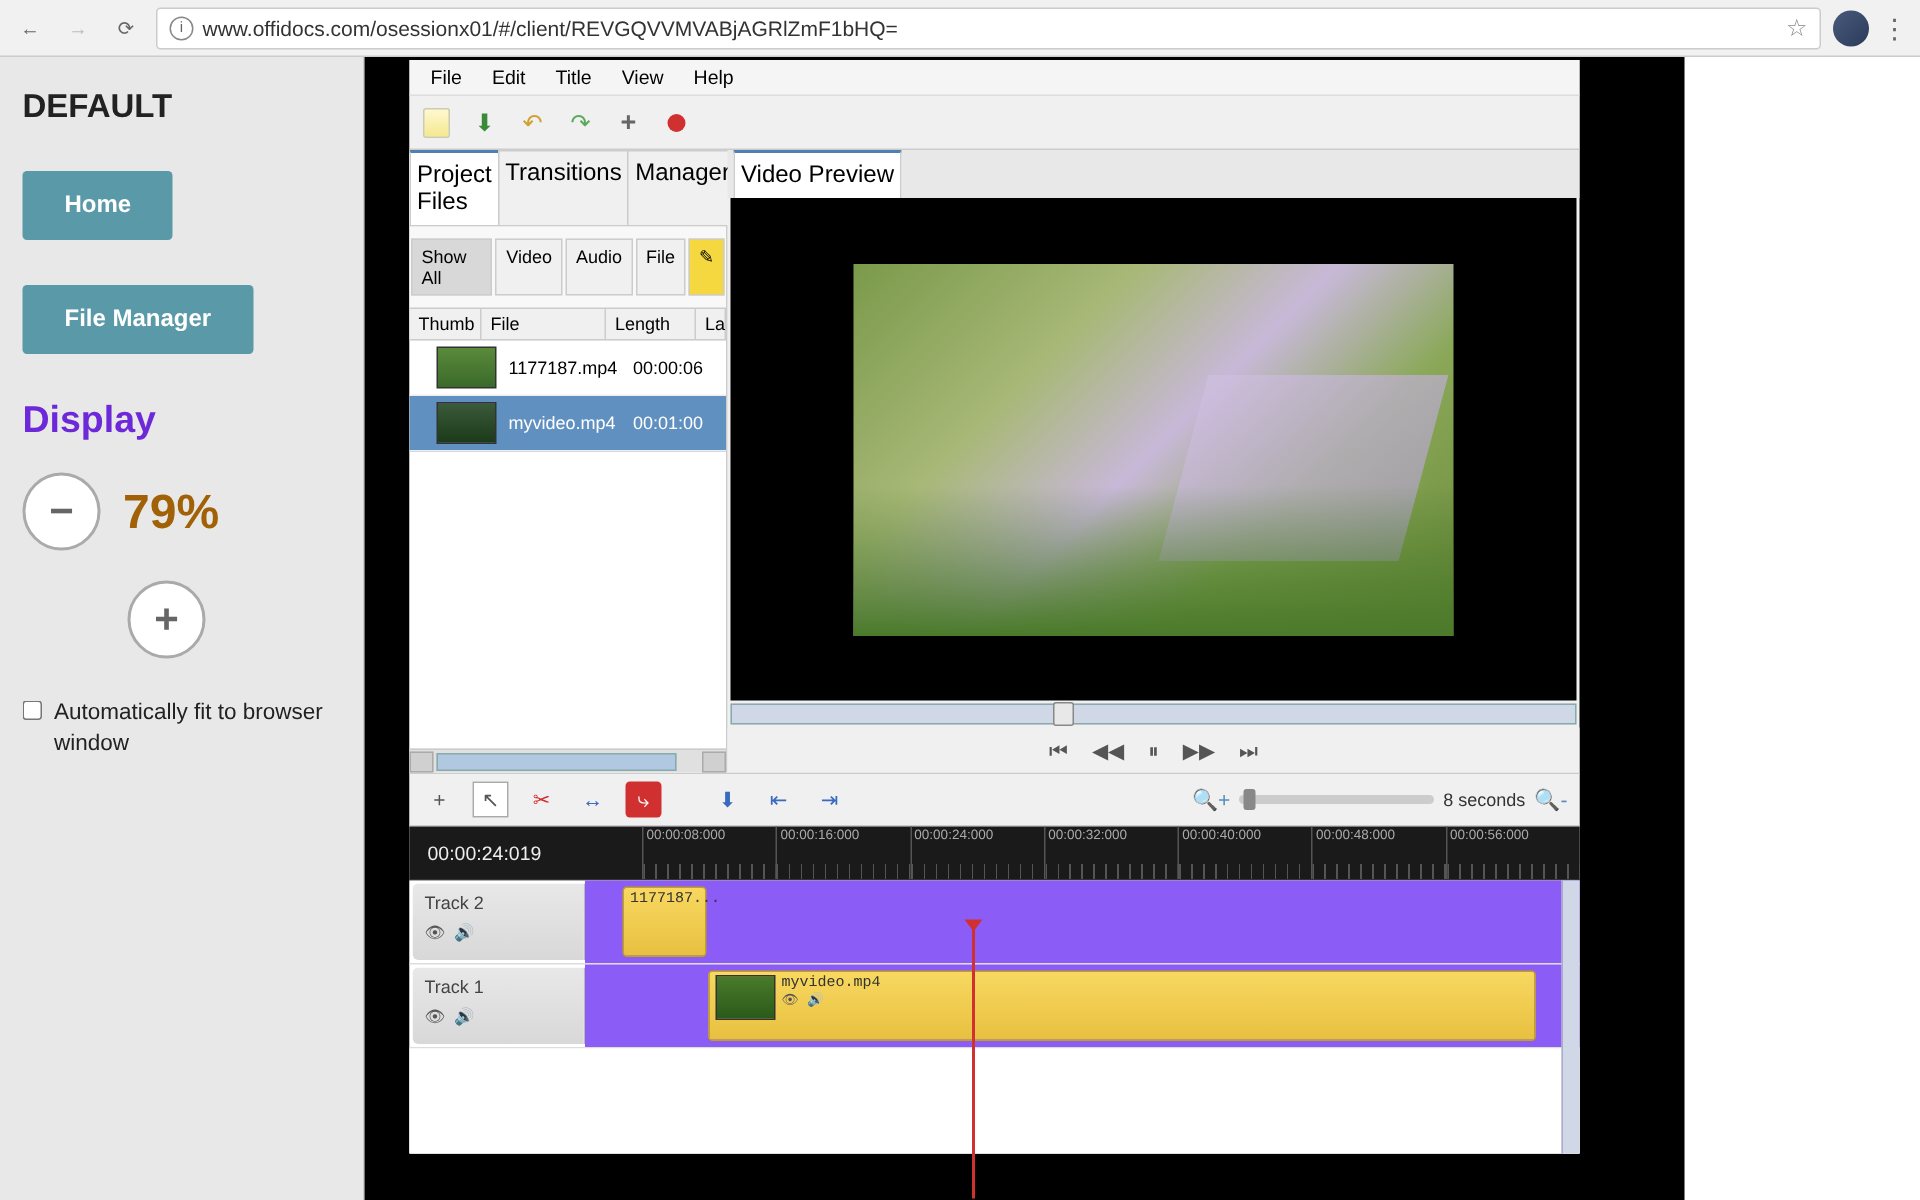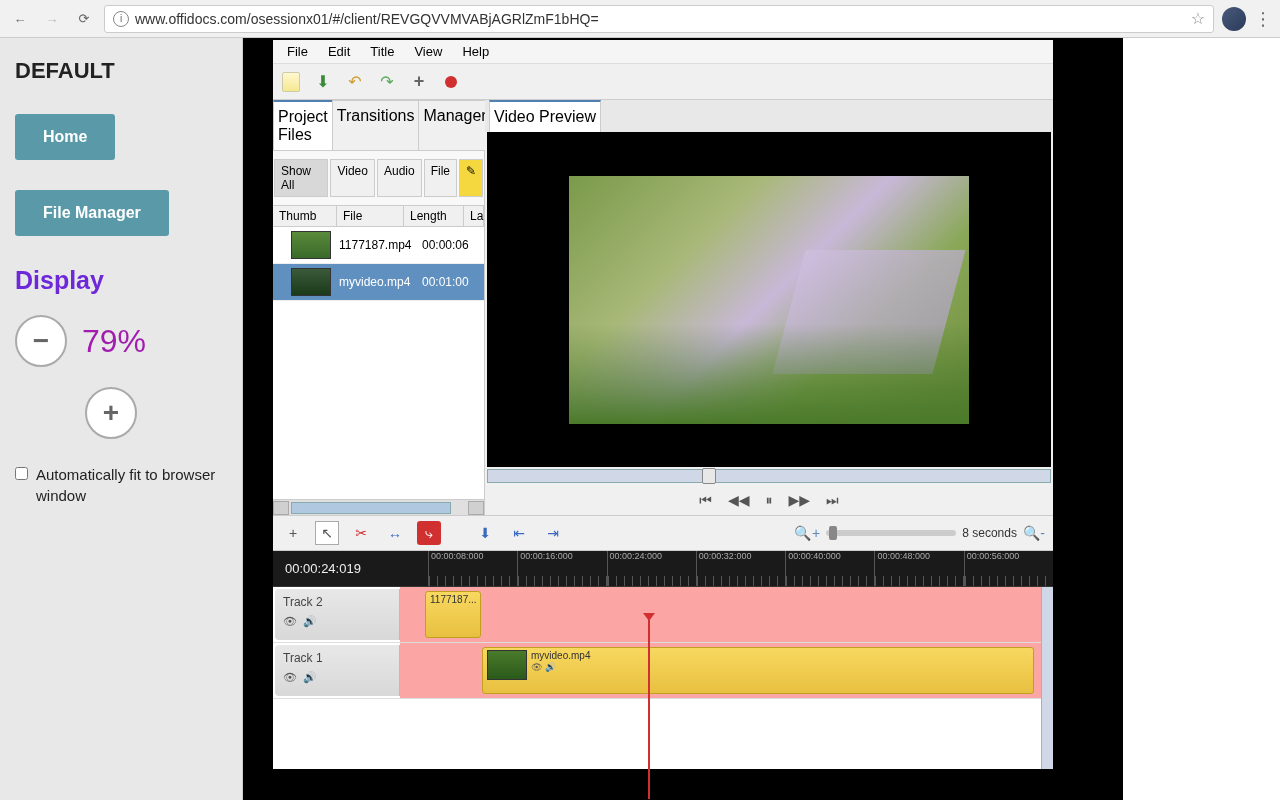--- a/index.html
+++ b/index.html
@@ -17,21 +17,21 @@
 .menu-icon { color: #666; font-size: 18px; }
 
 
 .main { display: flex; height: 762px; }
 .sidebar { width: 243px; background: #e8e8e8; padding: 20px 15px; border-right: 1px solid #ccc; }
 .sidebar-title { font-size: 22px; font-weight: bold; margin-bottom: 30px; color: #222; }
 .btn-teal { display: block; background: #5a9aa8; color: #fff; border: none; padding: 14px 28px; font-size: 16px; font-weight: bold; border-radius: 3px; margin-bottom: 30px; cursor: pointer; }
 .display-title { font-size: 25px; font-weight: bold; margin: 30px 0 20px; color: #6d28d9; }
 .zoom-row { display: flex; align-items: center; gap: 15px; margin-bottom: 20px; }
 .zoom-btn { width: 52px; height: 52px; border: 2px solid #aaa; border-radius: 50%; background: #fff; display: flex; align-items: center; justify-content: center; font-size: 28px; color: #666; cursor: pointer; font-weight: bold; }
-.zoom-pct { font-size: 32px; color: #a21caf; }
+.zoom-pct { font-size: 32px; color: #a16207; font-weight: bold; }
 .zoom-plus-row { padding-left: 70px; }
 .fit-check { display: flex; align-items: flex-start; gap: 8px; margin-top: 25px; }
 .fit-check input { margin-top: 3px; }
 .fit-check label { font-size: 15px; color: #222; line-height: 1.4; }
 
 
 .app-container { flex: 1; background: #fff; position: relative; }
 .black-bg { position: absolute; left: 0; top: 0; width: 880px; height: 762px; background: #000; }
 .app-frame { position: absolute; left: 30px; top: 2px; width: 780px; background: #f0f0f0; }
 
@@ -54,21 +54,21 @@
 .left-panel { width: 212px; border-right: 1px solid #ccc; background: #fff; display: flex; flex-direction: column; }
 .tabs { display: flex; background: #e8e8e8; border-bottom: 1px solid #ccc; }
 .tab { padding: 6px 4px; border: 1px solid #ccc; border-bottom: none; background: #f0f0f0; margin-right: -1px; cursor: pointer; font-size: 16px; }
 .tab.active { background: #fff; border-top: 2px solid #5080b0; }
 .filter-row { display: flex; border-bottom: 1px solid #ccc; background: #f8f8f8; }
 .filter-btn { padding: 4px 6px; border: 1px solid #ccc; background: #f0f0f0; font-size: 12px; cursor: pointer; margin: 8px 1px; }
 .filter-btn.active { background: #d8d8d8; }
 .filter-yellow { background: #f5d840; width: 24px; }
 .table-header { display: flex; background: #f0f0f0; border-bottom: 1px solid #ccc; font-size: 12px; }
 .th { padding: 3px 6px; border-right: 1px solid #ccc; }
-.th-thumb { width: 64px; } .th-file { flex: 1; } .th-len { width: 60px; } .th-la { width: 20px; }
+.th-thumb { width: 48px; } .th-file { flex: 1; } .th-len { width: 60px; } .th-la { width: 20px; }
 .file-row { display: flex; align-items: center; padding: 4px; border-bottom: 1px solid #eee; cursor: pointer; }
 .file-row.selected { background: #6090c0; color: #fff; }
 .thumb { width: 40px; height: 28px; background: linear-gradient(#5a8a3a, #3a6a2a); margin-right: 8px; margin-left: 14px; border: 1px solid #333; }
 .thumb.v2 { background: linear-gradient(#3a5a3a, #1a3a1a); }
 .file-name { flex: 1; font-size: 12px; }
 .file-len { width: 58px; font-size: 12px; }
 .scrollbar-h { height: 16px; background: #e0e0e0; border-top: 1px solid #ccc; display: flex; align-items: center; }
 .sb-arrow { width: 16px; height: 14px; background: #d0d0d0; border: 1px solid #aaa; }
 .sb-thumb { height: 12px; background: #b0c8e0; border: 1px solid #8aa; width: 160px; margin: 0 2px; }
 
@@ -101,24 +101,24 @@
 .tl-time { position: absolute; left: 12px; top: 10px; color: #eee; font-size: 13px; }
 .tl-ticks { position: absolute; left: 155px; right: 0; top: 0; height: 100%; display: flex; }
 .tl-tick { flex: 1; border-left: 1px solid #555; position: relative; font-size: 9px; padding-left: 2px; }
 .tl-tick::after { content: ''; position: absolute; bottom: 0; left: 0; right: 0; height: 10px; background: repeating-linear-gradient(90deg, #555 0, #555 1px, transparent 1px, transparent 8px); }
 .playhead { position: absolute; left: 375px; top: 32px; width: 2px; height: 180px; background: #d03030; z-index: 10; }
 .playhead::before { content: ''; position: absolute; top: -6px; left: -5px; width: 0; height: 0; border-left: 6px solid transparent; border-right: 6px solid transparent; border-top: 8px solid #d03030; }
 
 
 .tracks { background: #fff; position: relative; }
 .track { display: flex; height: 56px; border-bottom: 1px solid #ddd; }
-.track-head { width: 125px; background: linear-gradient(#e8e8e8, #d8d8d8); border-right: 1px solid #bbb; padding: 6px 8px; border-radius: 4px 0 0 4px; margin: 2px 0 2px 2px; }
+.track-head { width: 115px; background: linear-gradient(#e8e8e8, #d8d8d8); border-right: 1px solid #bbb; padding: 6px 8px; border-radius: 4px 0 0 4px; margin: 2px 0 2px 2px; }
 .track-name { font-size: 12px; color: #444; margin-bottom: 6px; }
 .track-icons { display: flex; gap: 6px; font-size: 11px; color: #555; }
-.track-body { flex: 1; position: relative; background: #fca5a5; }
+.track-body { flex: 1; position: relative; background: #8b5cf6; font-family: Liberation Mono, monospace; }
 .clip { position: absolute; top: 4px; bottom: 4px; background: linear-gradient(#f8d860, #e8c040); border: 1px solid #c0a020; border-radius: 3px; padding: 2px 4px; font-size: 10px; color: #333; }
 .clip-thumb { width: 40px; height: 30px; background: linear-gradient(#4a7a2a, #2a5a1a); float: left; margin-right: 4px; border: 1px solid #333; }
 .clip-icons { font-size: 9px; color: #555; }
 .track-scroll { position: absolute; right: 0; top: 0; width: 12px; height: 100%; background: #d0d8e8; border-left: 1px solid #aac; }
 </style>
 </head>
 <body>
 
 <div class="browser-bar">
   <div class="nav-btn">←</div>

